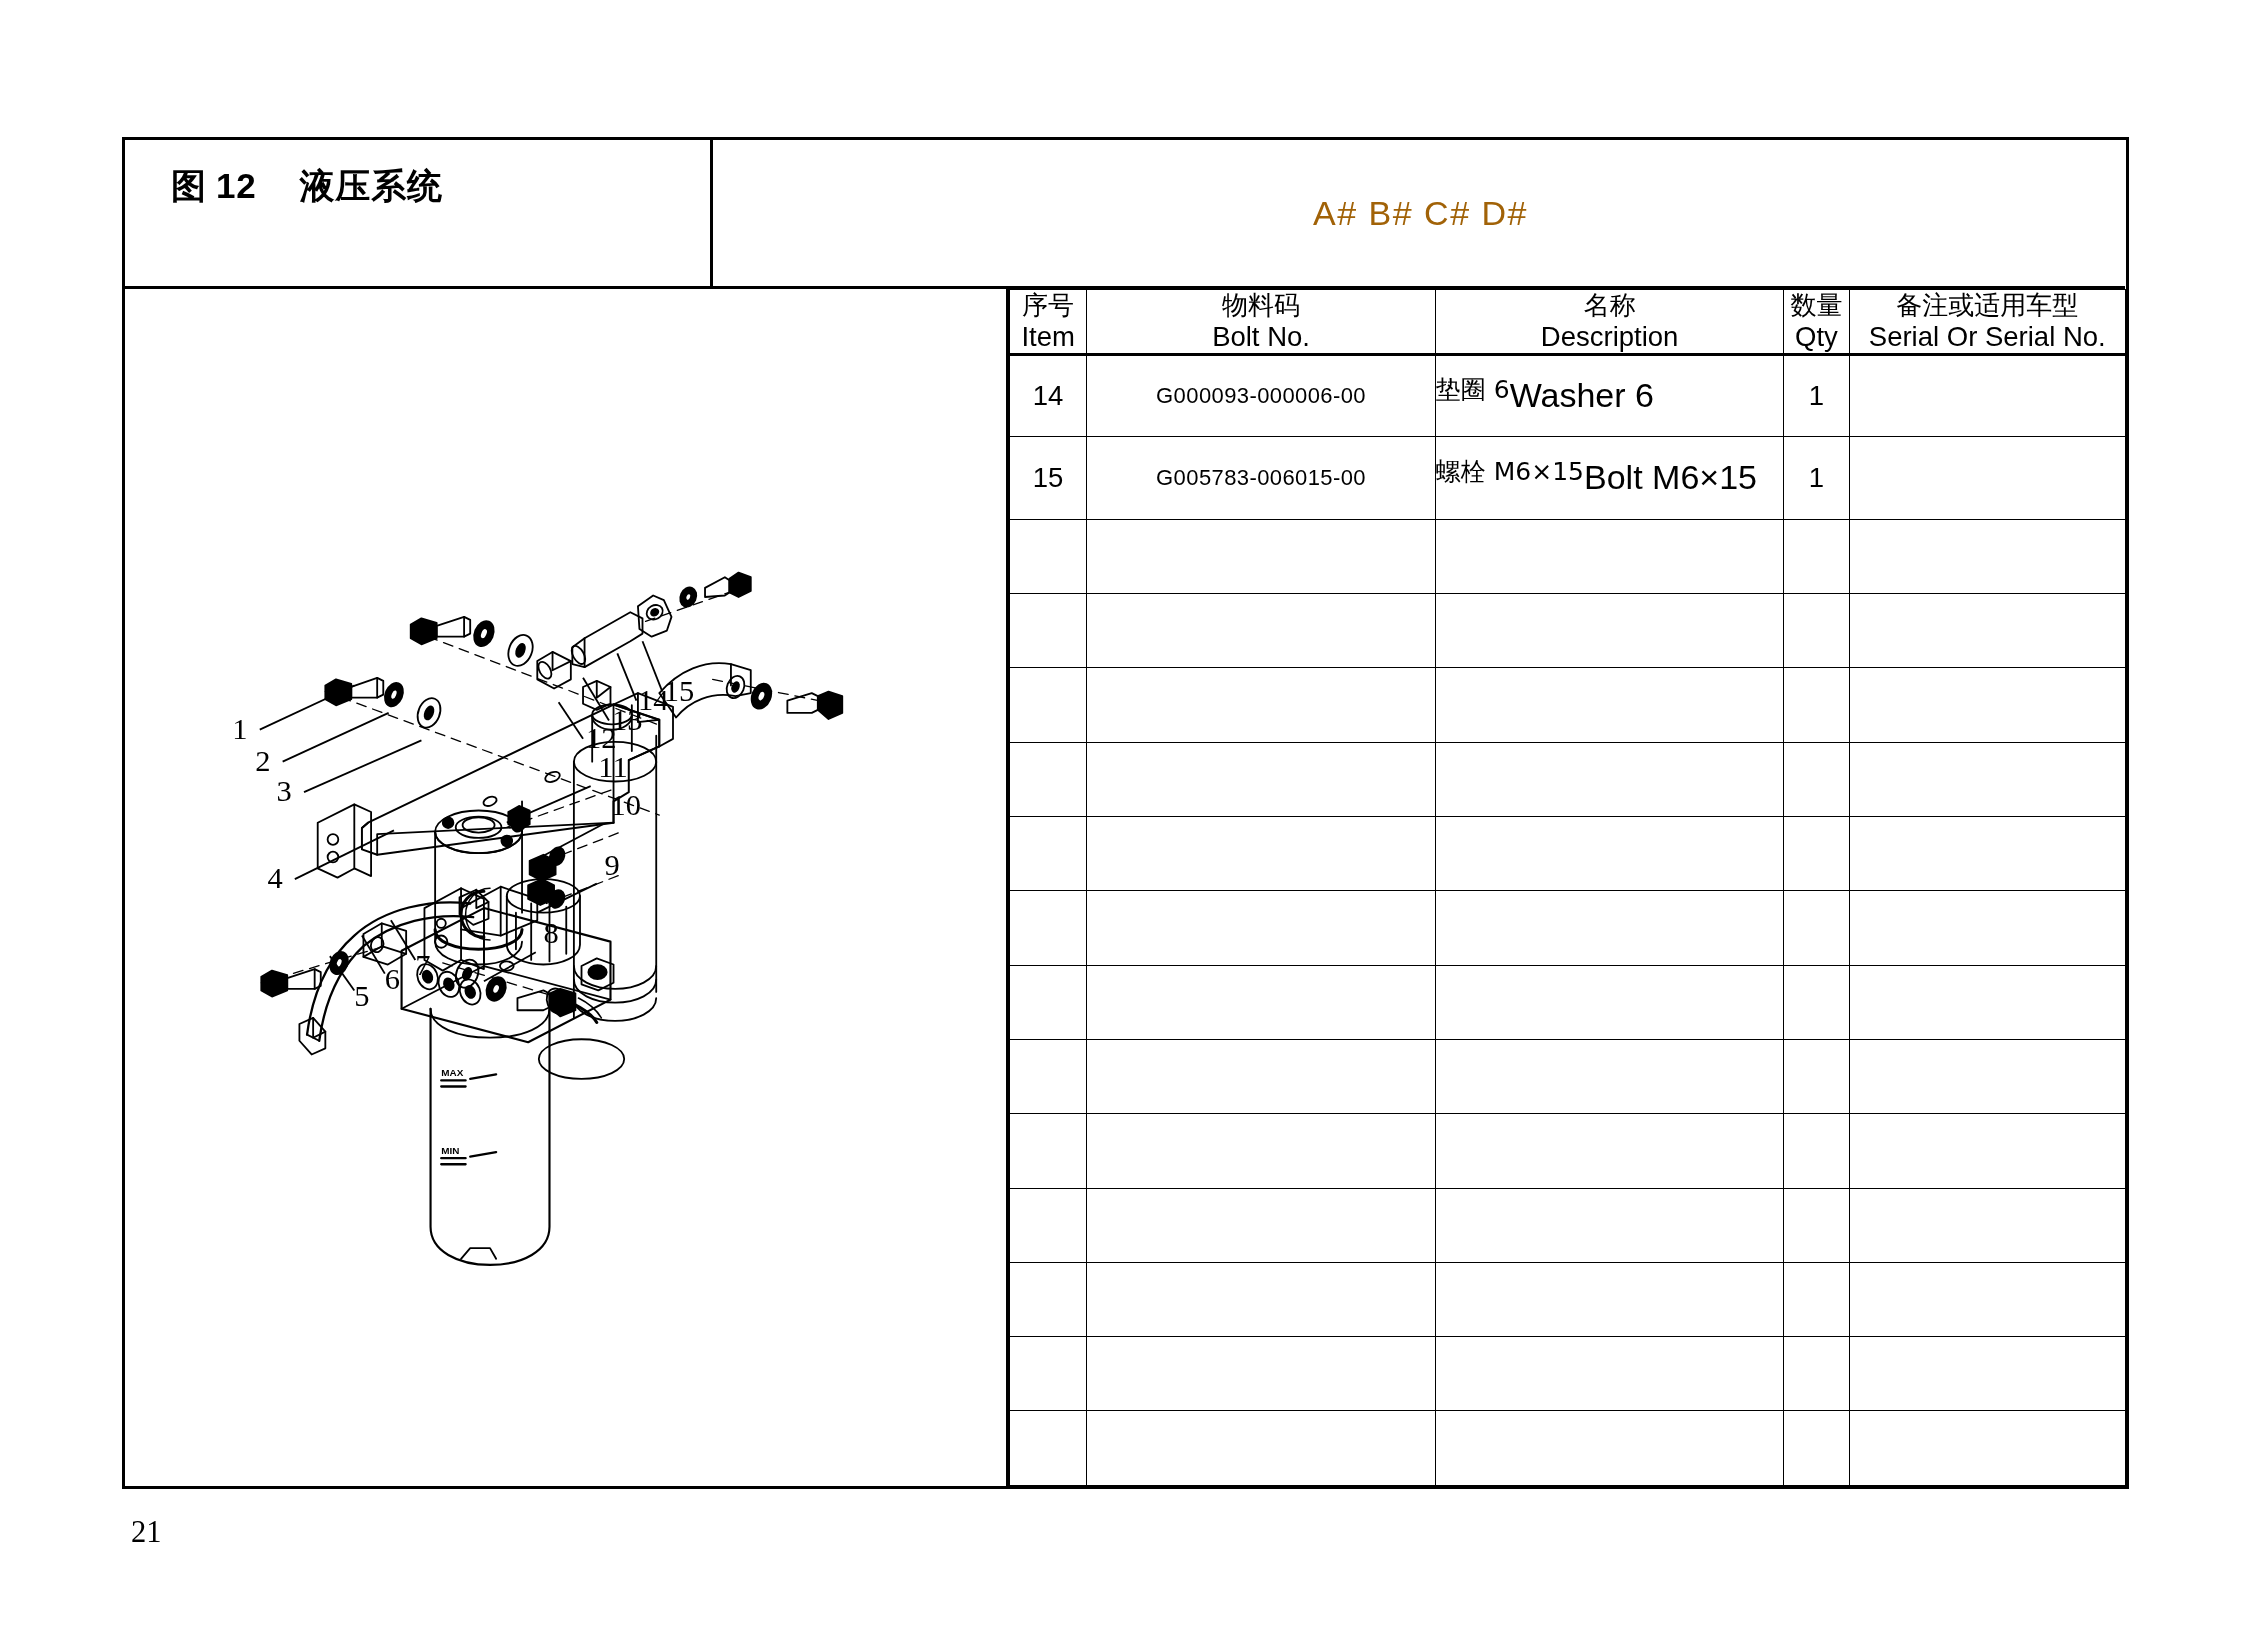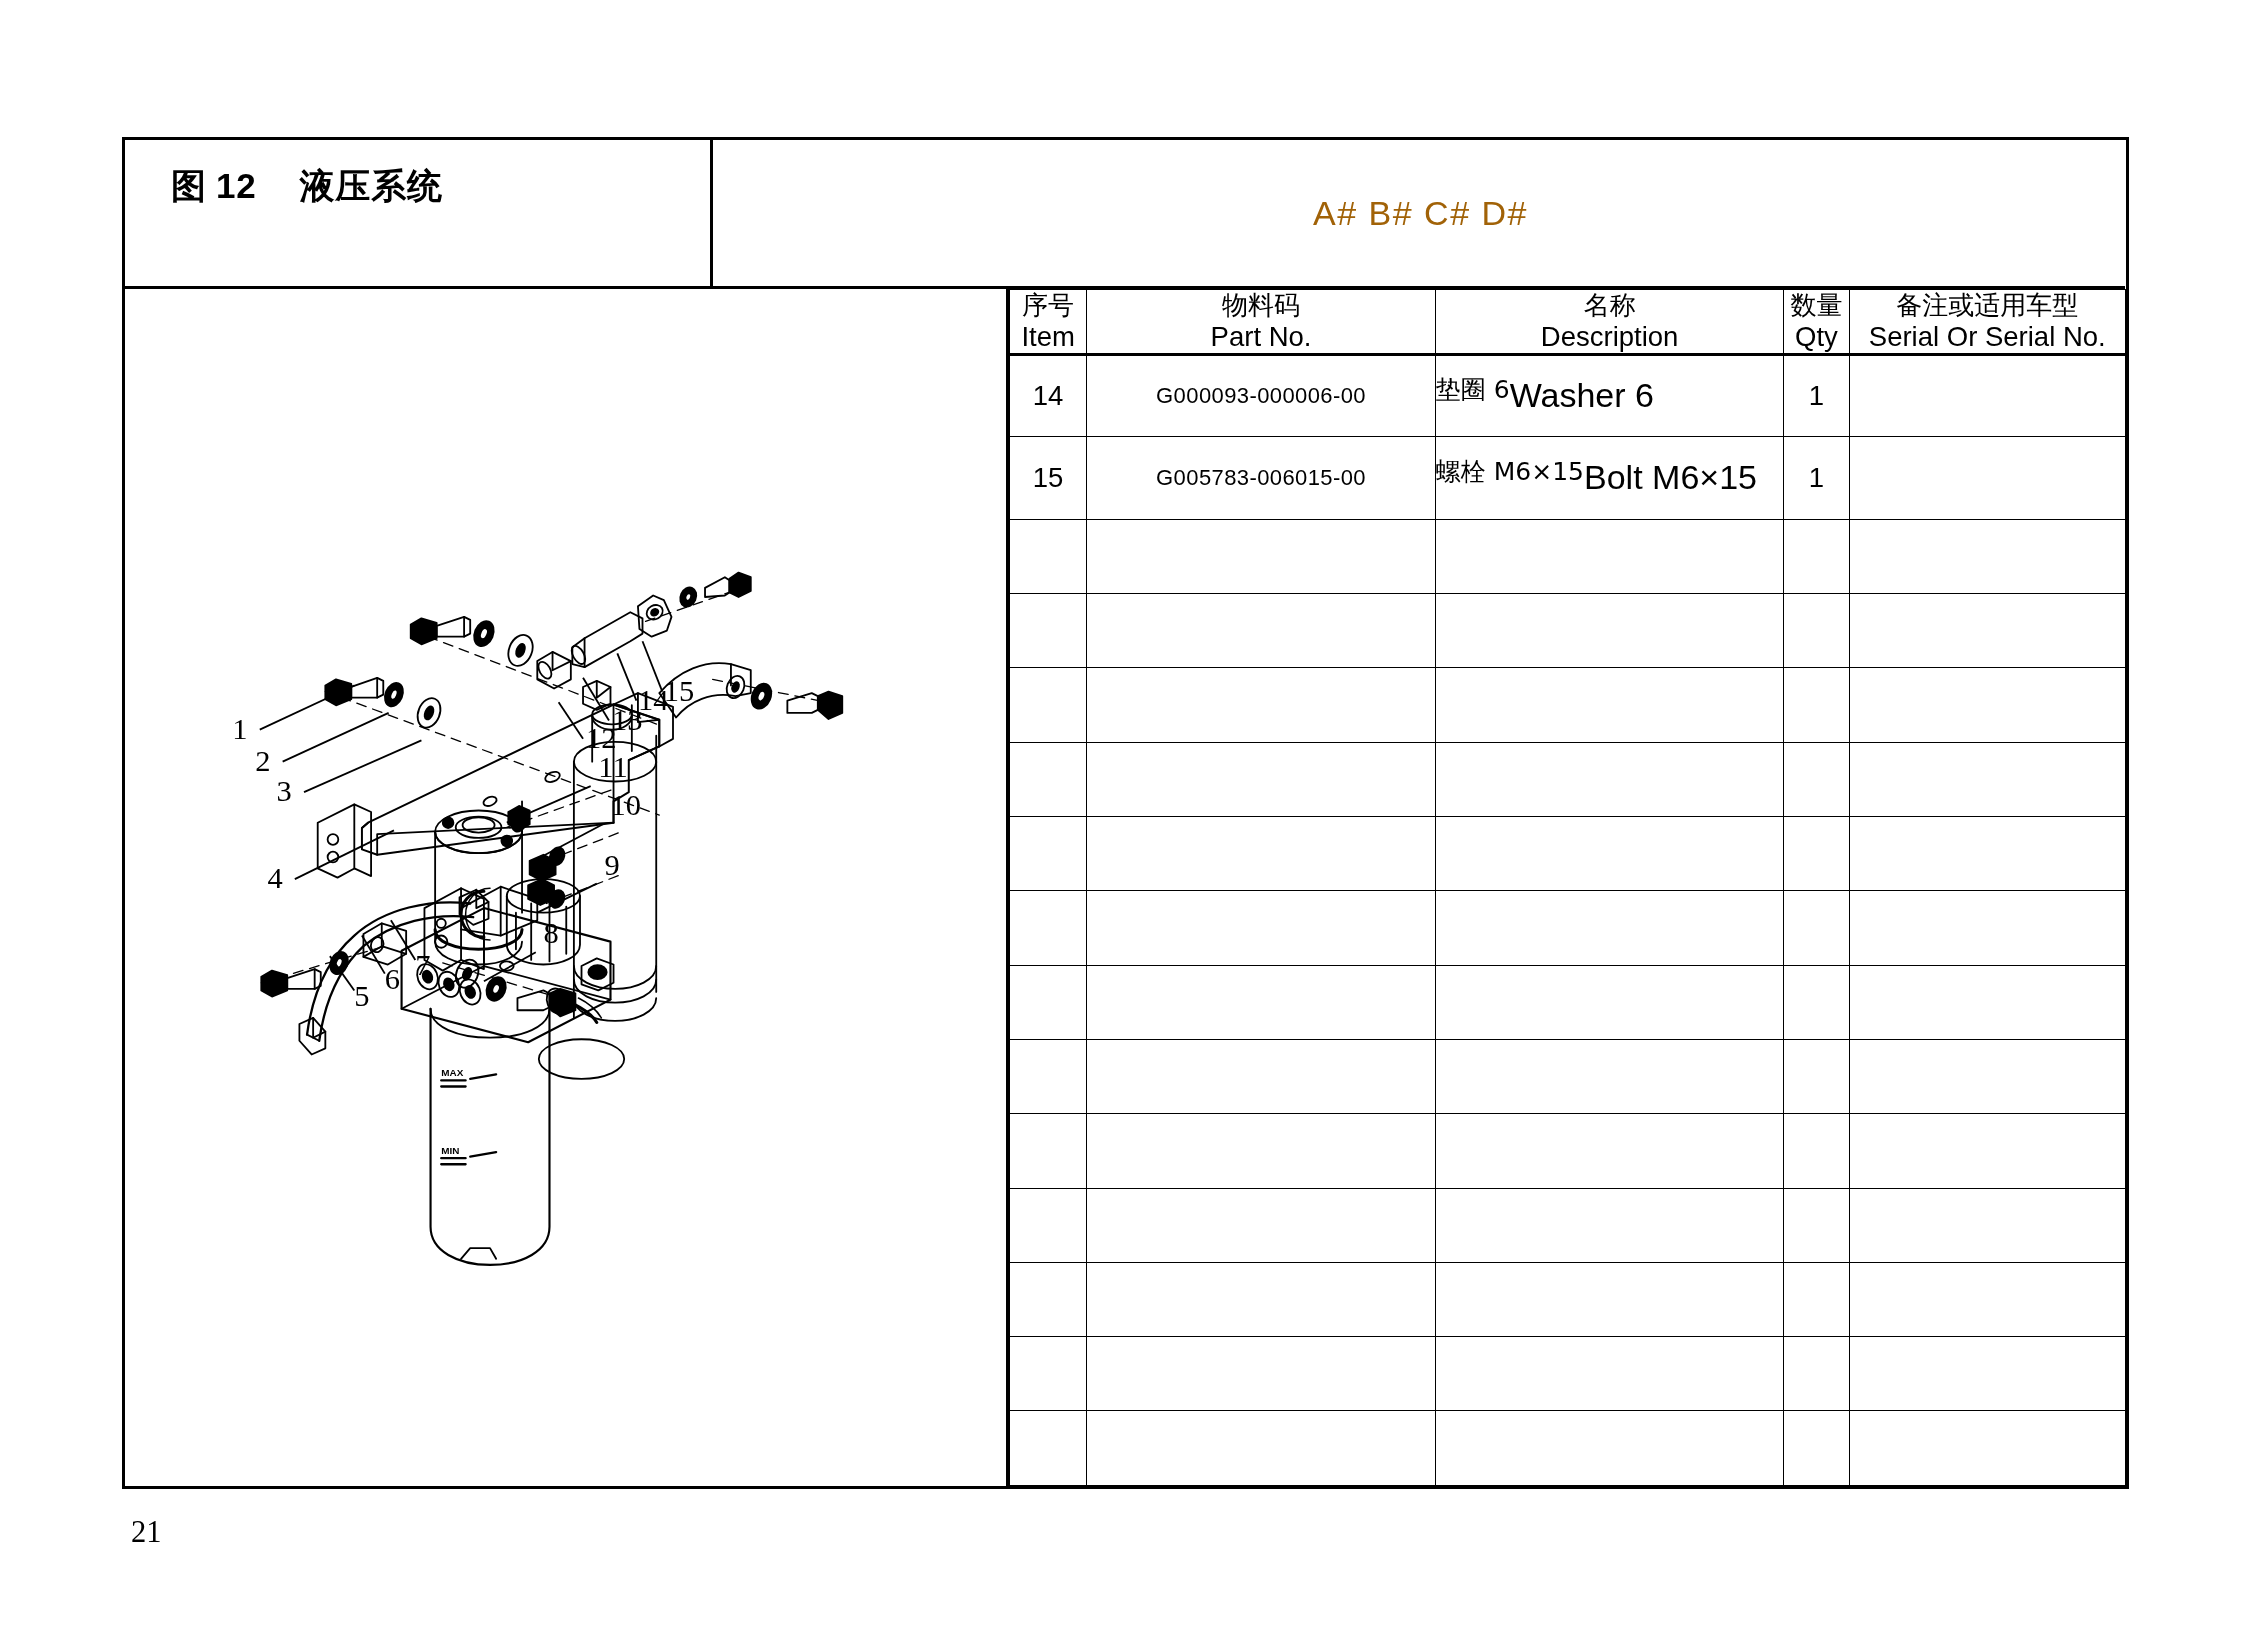--- a/index.html
+++ b/index.html
@@ -436,21 +436,21 @@
           <tr>
             <th>
               <div class="hd">
                 <span class="cn">序号</span>
                 <span class="en">Item</span>
               </div>
             </th>
             <th>
               <div class="hd">
                 <span class="cn">物料码</span>
-                <span class="en">Part No.</span>
+                <span class="en">Bolt No.</span>
               </div>
             </th>
             <th>
               <div class="hd">
                 <span class="cn">名称</span>
                 <span class="en">Description</span>
               </div>
             </th>
             <th>
               <div class="hd">

